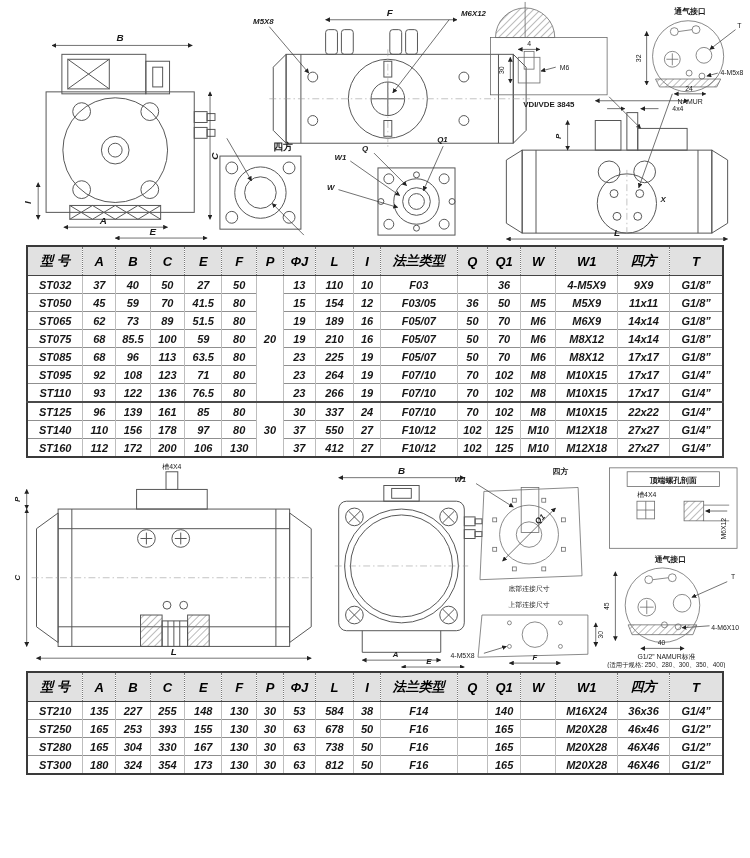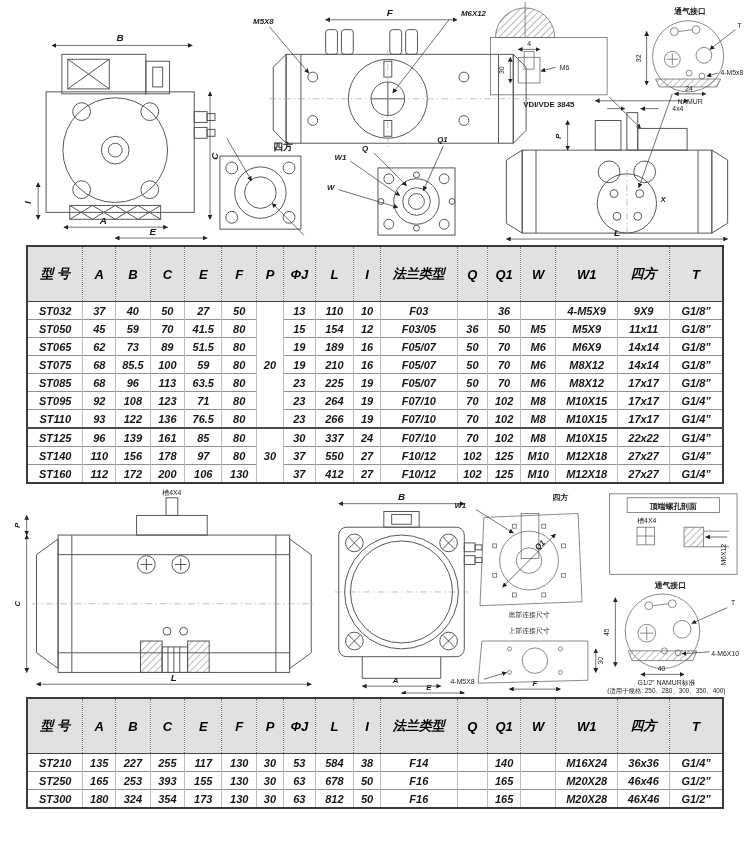--- a/index.html
+++ b/index.html
@@ -14,21 +14,21 @@
   .dt{font-size:10px;font-style:italic;font-weight:bold}
   .dts{font-size:8px;font-style:italic;font-weight:bold}
   .cn{font-size:10px;font-weight:bold}
   .cns{font-size:8px;font-weight:bold}
   .cnt{font-size:7px}
   .cnt2{font-size:6.5px}
   
   .tblwrap{padding:3px 26px 2px}
   table.dim-table{border-collapse:collapse;width:698px;table-layout:fixed;border:2px solid #3a3a3a}
   .dim-table th{background:#e1e1e1;border-right:1px dotted #777;border-bottom:1.2px solid #444;
-    font-size:13px;font-style:italic;font-weight:bold;padding:18px 0;white-space:nowrap;overflow:hidden}
+    font-size:13px;font-style:italic;font-weight:bold;padding:5px 0;white-space:nowrap;overflow:hidden}
   .dim-table th:last-child{border-right:none}
   .dim-table td{border-right:1px solid #bdbdbd;border-top:1px solid #8f8f8f;font-size:11px;
     font-style:italic;font-weight:bold;text-align:center;padding:2.5px 0;white-space:nowrap;overflow:hidden;color:#161616}
   .dim-table td:last-child{border-right:none}
   .dim-table tr.thick-top td{border-top:2px solid #4a4a4a}
 </style>
 </head>
 <body>
 
 <svg width="750" height="242" viewBox="0 0 750 245">
@@ -636,21 +636,21 @@
           <th>四方</th>
           <th>T</th>
         </tr>
       </thead>
       <tbody>
         <tr>
           <td>ST210</td>
           <td>135</td>
           <td>227</td>
           <td>255</td>
-          <td>117</td>
+          <td>148</td>
           <td>130</td>
           <td>30</td>
           <td>53</td>
           <td>584</td>
           <td>38</td>
           <td>F14</td>
           <td></td>
           <td>140</td>
           <td></td>
           <td>M16X24</td>
@@ -670,20 +670,39 @@
           <td>50</td>
           <td>F16</td>
           <td></td>
           <td>165</td>
           <td></td>
           <td>M20X28</td>
           <td>46x46</td>
           <td>G1/2”</td>
         </tr>
         <tr>
+          <td>ST280</td>
+          <td>165</td>
+          <td>304</td>
+          <td>330</td>
+          <td>167</td>
+          <td>130</td>
+          <td>30</td>
+          <td>63</td>
+          <td>738</td>
+          <td>50</td>
+          <td>F16</td>
+          <td></td>
+          <td>165</td>
+          <td></td>
+          <td>M20X28</td>
+          <td>46X46</td>
+          <td>G1/2”</td>
+        </tr>
+        <tr>
           <td>ST300</td>
           <td>180</td>
           <td>324</td>
           <td>354</td>
           <td>173</td>
           <td>130</td>
           <td>30</td>
           <td>63</td>
           <td>812</td>
           <td>50</td>

